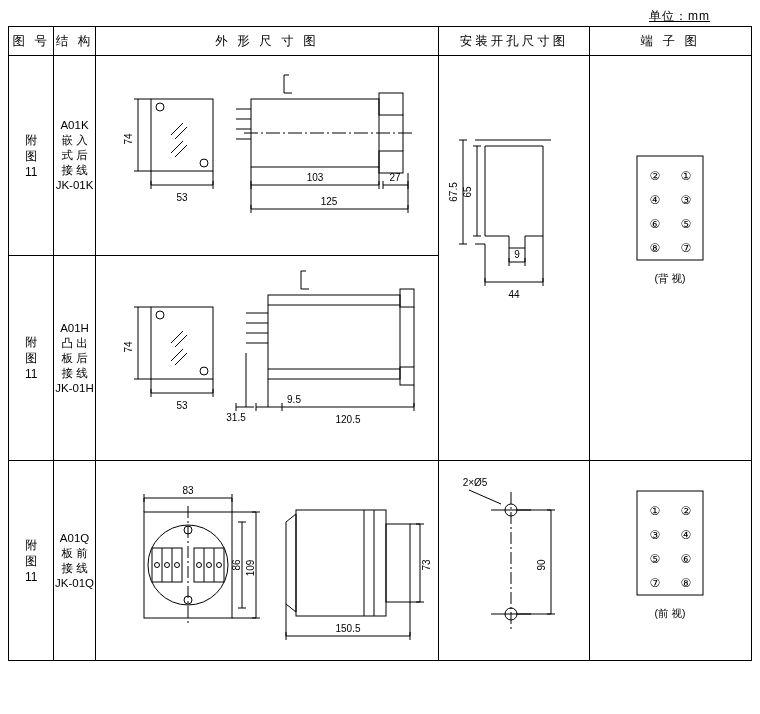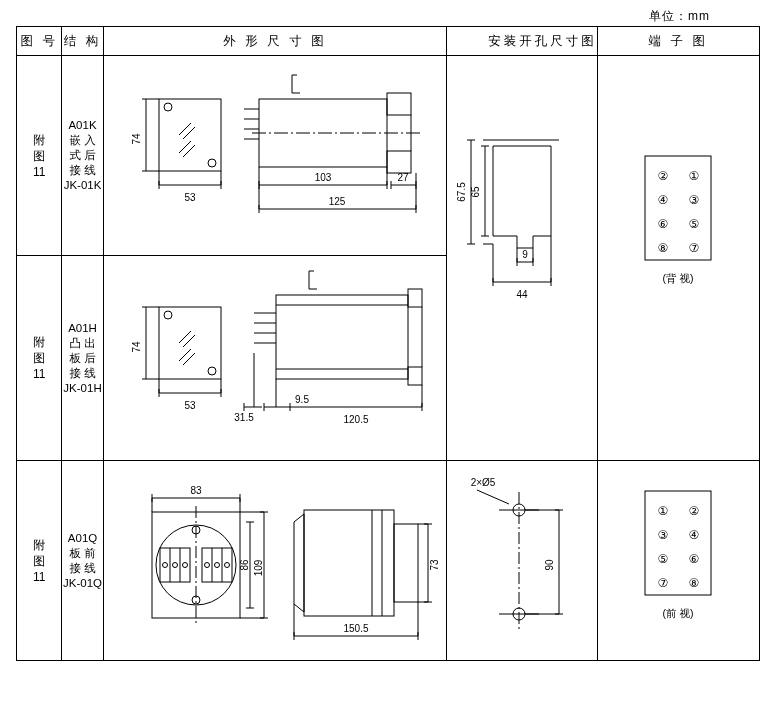--- a/index.html
+++ b/index.html
@@ -9,43 +9,44 @@
     font-family:"Liberation Sans","DejaVu Sans",sans-serif;
     color:#000;
     position:relative;
     overflow:hidden;
   }
   .unit-label{
     position:absolute;
     right:50px;top:8px;
     font-size:12px;
     letter-spacing:1px;
+    text-decoration:underline;
   }
   table.main{
     position:absolute;
-    left:16px;top:26px;
+    left:8px;top:26px;
     border-collapse:collapse;
     width:744px;
   }
   table.main td,table.main th{
     border:1px solid #000;
     padding:0;
     vertical-align:middle;
     font-weight:normal;
   }
   .hdr{
     height:28px;
     text-align:center;
     font-size:12.5px;
     letter-spacing:3px;
   }
   .col-no{width:44px;}
   .col-struct{width:40px;}
   .col-outline{width:340px;margin-top:24px;}
-  .col-hole{width:148px;text-align:right;}
+  .col-hole{width:148px;}
   .col-term{width:160px;}
 
   .vtext{
     text-align:center;
     font-size:12px;
     line-height:16px;
     letter-spacing:0px;
   }
   .vtext span{display:block;}
   .struct-cell{

